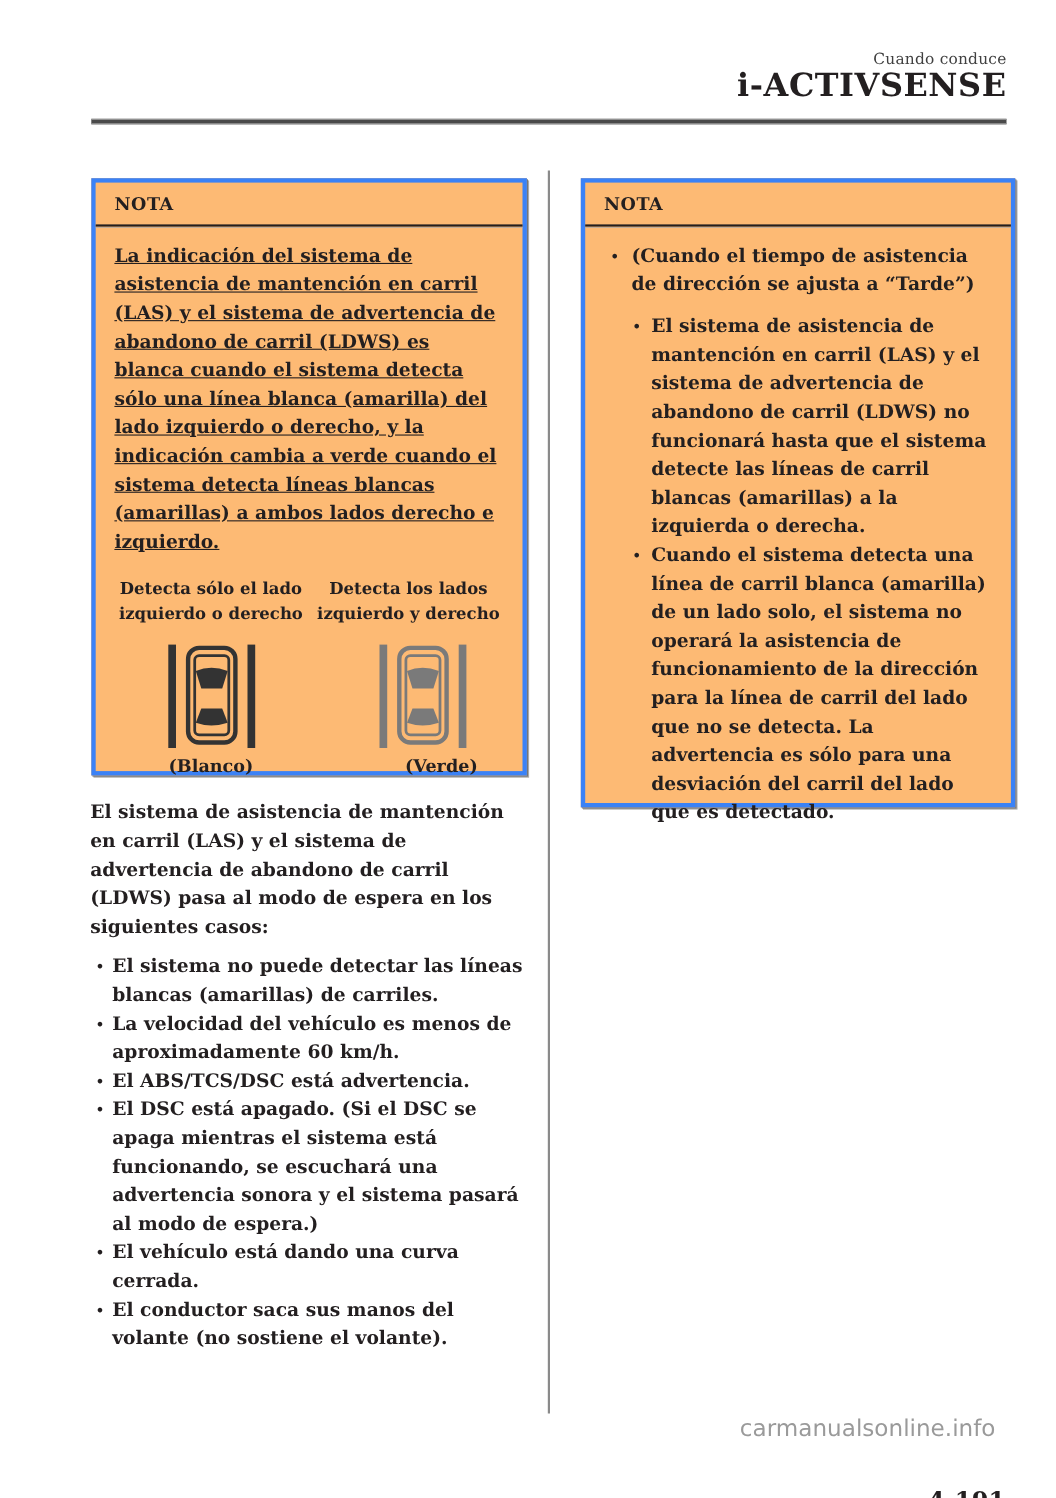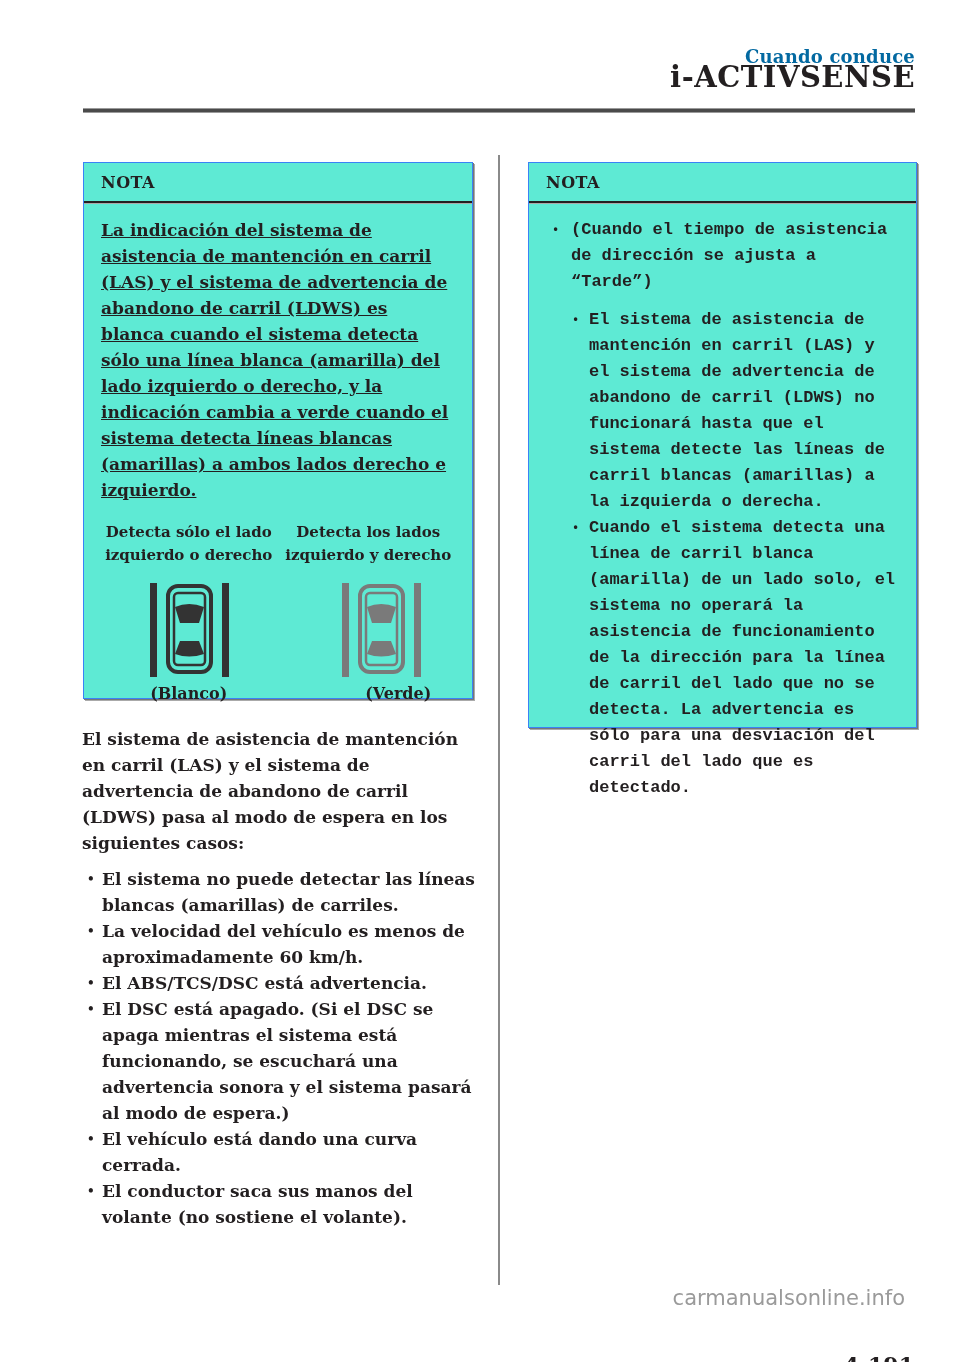--- a/index.html
+++ b/index.html
@@ -1,36 +1,36 @@
 <!DOCTYPE html>
 <html><head>
 <meta charset="utf-8">
 <style>
   html, body { margin: 0; padding: 0; background: #ffffff; }
   body { width: 960px; height: 1362px; position: relative; overflow: hidden;
          font-family: "DejaVu Serif", "Liberation Serif", serif; color: #231f20; }
-  .hdr-sub { position: absolute; right: 45px; top: 46px; font-size: 18px; font-weight: bold; color: #0369a1; letter-spacing: 0.2px; }
+  .hdr-sub { position: absolute; right: 45px; top: 46px; font-size: 14px; font-weight: normal; color: #404040; letter-spacing: 0.2px; }
   .hdr-title { position: absolute; right: 45px; top: 60px; font-size: 29px; font-weight: bold; color: #231f20; letter-spacing: 0.5px; }
   .hdr-rule { position: absolute; left: 83px; top: 108px; width: 832px; height: 3px; background: #4a4a4a; border-top: 1px solid #9a9a9a; border-bottom: 1px solid #9a9a9a; }
   .col-divider { position: absolute; left: 498px; top: 155px; width: 2px; height: 1130px; background: #8a8a8a; }
-  .note-box { position: absolute; border: 1px solid #3b82f6; box-shadow: 1px 1px 0 #777, 2px 2px 0 #aaa; background: #5eead4; }
+  .note-box { position: absolute; border: 4px solid #3b82f6; box-shadow: 1px 1px 0 #777, 2px 2px 0 #aaa; background: #fdba74; }
   .note-head { height: 38px; border-bottom: 2px solid #231f20; box-shadow: 0 1px 0 #aaa; display: flex; align-items: center; padding-left: 17px; font-size: 16px; font-weight: bold; letter-spacing: 0.5px; }
   .note-body { padding: 12px 14px 0 15px; font-size: 17px; line-height: 26px; font-weight: bold; }
   .note-body p { margin: 2px; text-decoration: underline; }
   .fig-row { display: flex; justify-content: flex-start; margin-top: 18px; }
   .fig { width: 190px; text-align: center; font-size: 15px; line-height: 23px; font-weight: bold; }
   .fig-caption { height: 50px; }
   .fig-icon { display: block; margin: 10px auto 0; }
   .fig-label { margin-top: 3px; font-size: 16px; }
   .body-text { position: absolute; left: 82px; top: 726px; width: 395px; font-size: 17px; line-height: 26px; font-weight: bold; }
   .body-text p { margin: 0 0 10px 0; }
   ul.bl { list-style: none; margin: 0; padding: 0; }
   ul.bl li { position: relative; padding-left: 20px; }
   ul.bl li::before { content: "•"; position: absolute; left: 5px; top: 0; font-size: 12px; }
-  .r-body { padding: 14px 12px 0 14px; font-size: 17px; line-height: 26px; font-weight: bold; font-family: Liberation Mono, monospace; }
+  .r-body { padding: 14px 12px 0 14px; font-size: 17px; line-height: 26px; font-weight: bold; }
   .r-body .lvl1 { position: relative; padding-left: 28px; }
   .r-body .lvl1::before { content: "•"; position: absolute; left: 9px; font-size: 12px; }
   .r-body ul.lvl2 { list-style: none; margin: 12px 0 0 0; padding: 0 0 0 46px; }
   .r-body ul.lvl2 li { position: relative; }
   .r-body ul.lvl2 li::before { content: "•"; position: absolute; left: -17px; font-size: 12px; }
   .page-num { position: absolute; right: 46px; top: 1352px; font-size: 22px; font-weight: bold; }
   .watermark { position: absolute; right: 55px; top: 1286px; font-family: "DejaVu Sans", sans-serif; font-size: 21px; color: #9a9a9a; }
 </style>
 </head>
 <body>

